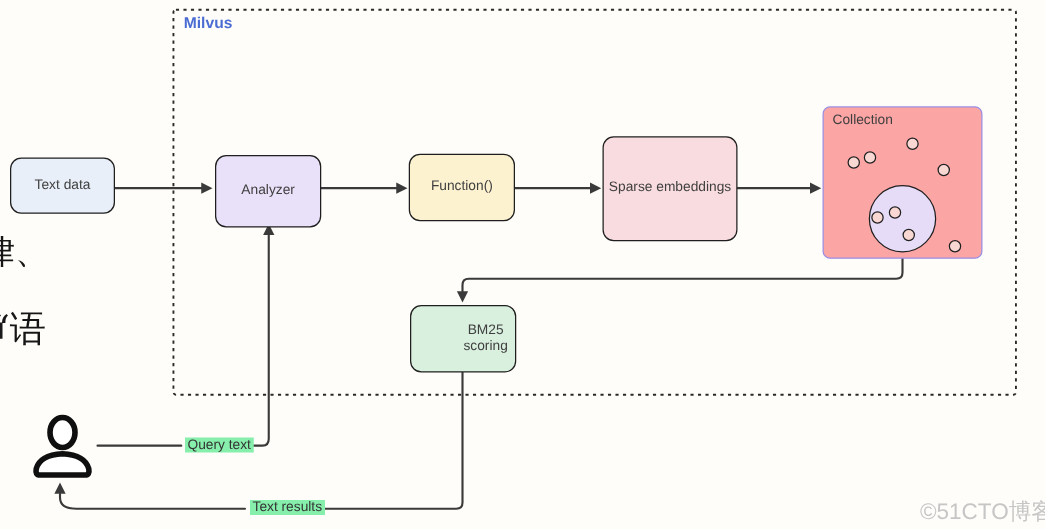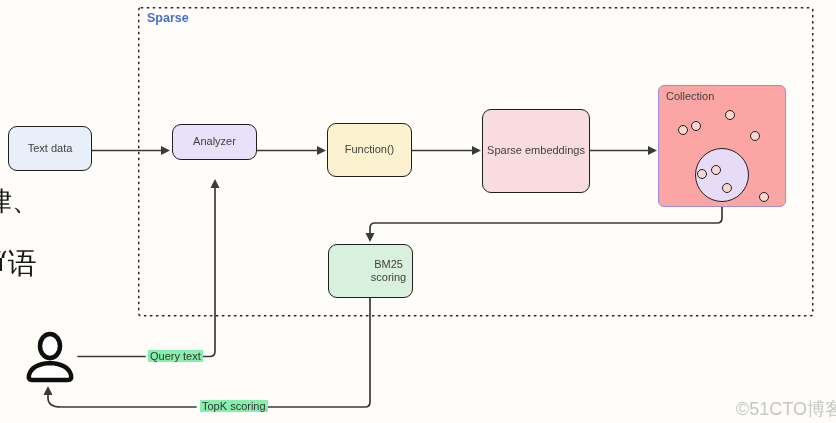--- a/index.html
+++ b/index.html
@@ -11,21 +11,21 @@
   }
   .canvas{position:absolute;inset:0;width:836px;height:423px;}
   svg.overlay{position:absolute;left:0;top:0;width:836px;height:423px;pointer-events:none;}
   .node{
     position:absolute;display:flex;align-items:center;justify-content:center;
     border:1.5px solid #1f1f1f;border-radius:9px;
     font-size:11px;color:#3f3f3f;text-align:center;line-height:1.2;
     box-sizing:border-box;z-index:3;
   }
   .node-text-data{left:8px;top:126px;width:84px;height:45px;background:#e9eff9;}
-  .node-analyzer{left:172px;top:124px;width:85px;height:36px;background:#e9e0f9;}
+  .node-analyzer{left:172px;top:124px;width:85px;height:58px;background:#e9e0f9;}
   .node-function{left:327px;top:123px;width:85px;height:54px;background:#fcf2d0;}
   .node-sparse{left:482px;top:109px;width:108px;height:84px;background:#f9dce0;}
   .node-bm25{left:328px;top:244px;width:85px;height:54px;background:#d9f0df;padding-left:36px;}
   .collection-box{
     position:absolute;left:658px;top:85px;width:128px;height:122px;
     background:#fca5a5;border:1.5px solid #998ee3;border-radius:6px;
     box-sizing:border-box;z-index:2;
   }
   .collection-label{position:absolute;left:7px;top:4px;font-size:11px;color:#3f3f3f;}
   .big-circle{
@@ -92,21 +92,21 @@
       <polygon points="170,150.5 161,146 161,155"></polygon>
       <polygon points="326,150.5 317,146 317,155"></polygon>
       <polygon points="481,150.5 472,146 472,155"></polygon>
       <polygon points="657,150.5 648,146 648,155"></polygon>
       <polygon points="370,242 365.5,233 374.5,233"></polygon>
       <polygon points="48,386 43.5,395 52.5,395"></polygon>
       <polygon points="215,179 210.5,188 219.5,188"></polygon>
     </g>
   </svg>
 
-  <div class="region-title">Sparse</div>
+  <div class="region-title">Milvus</div>
 
   <div class="node node-text-data">
     <span>Text data</span>
   </div>
   <div class="node node-analyzer">
     <span>Analyzer</span>
   </div>
   <div class="node node-function">
     <span>Function()</span>
   </div>
@@ -124,21 +124,21 @@
   <div class="dot" style="left:725px;top:110px;"></div>
   <div class="dot" style="left:678px;top:125px;"></div>
   <div class="dot" style="left:691px;top:121px;"></div>
   <div class="dot" style="left:750px;top:131px;"></div>
   <div class="dot" style="left:759px;top:192px;"></div>
   <div class="dot" style="left:697px;top:169px;"></div>
   <div class="dot" style="left:711px;top:165px;"></div>
   <div class="dot" style="left:722px;top:183px;"></div>
 
   <div class="edge-label lbl-query">Query text</div>
-  <div class="edge-label lbl-topk">TopK scoring</div>
+  <div class="edge-label lbl-topk">Text results</div>
 
   <svg class="person" viewBox="0 0 48 52">
     <path d="M6 49 Q2 49 3 44 Q6 33 24 32 Q42 33 45 44 Q46 49 42 49 Z" fill="#ffffff" stroke="#0f0f0f" stroke-width="4.5" stroke-linejoin="round"></path>
     <ellipse cx="24" cy="15" rx="10" ry="12" fill="#ffffff" stroke="#0f0f0f" stroke-width="4.5"></ellipse>
   </svg>
 
   <div class="wm wm-2">©51CTO博客</div>
 
 </div>
 

